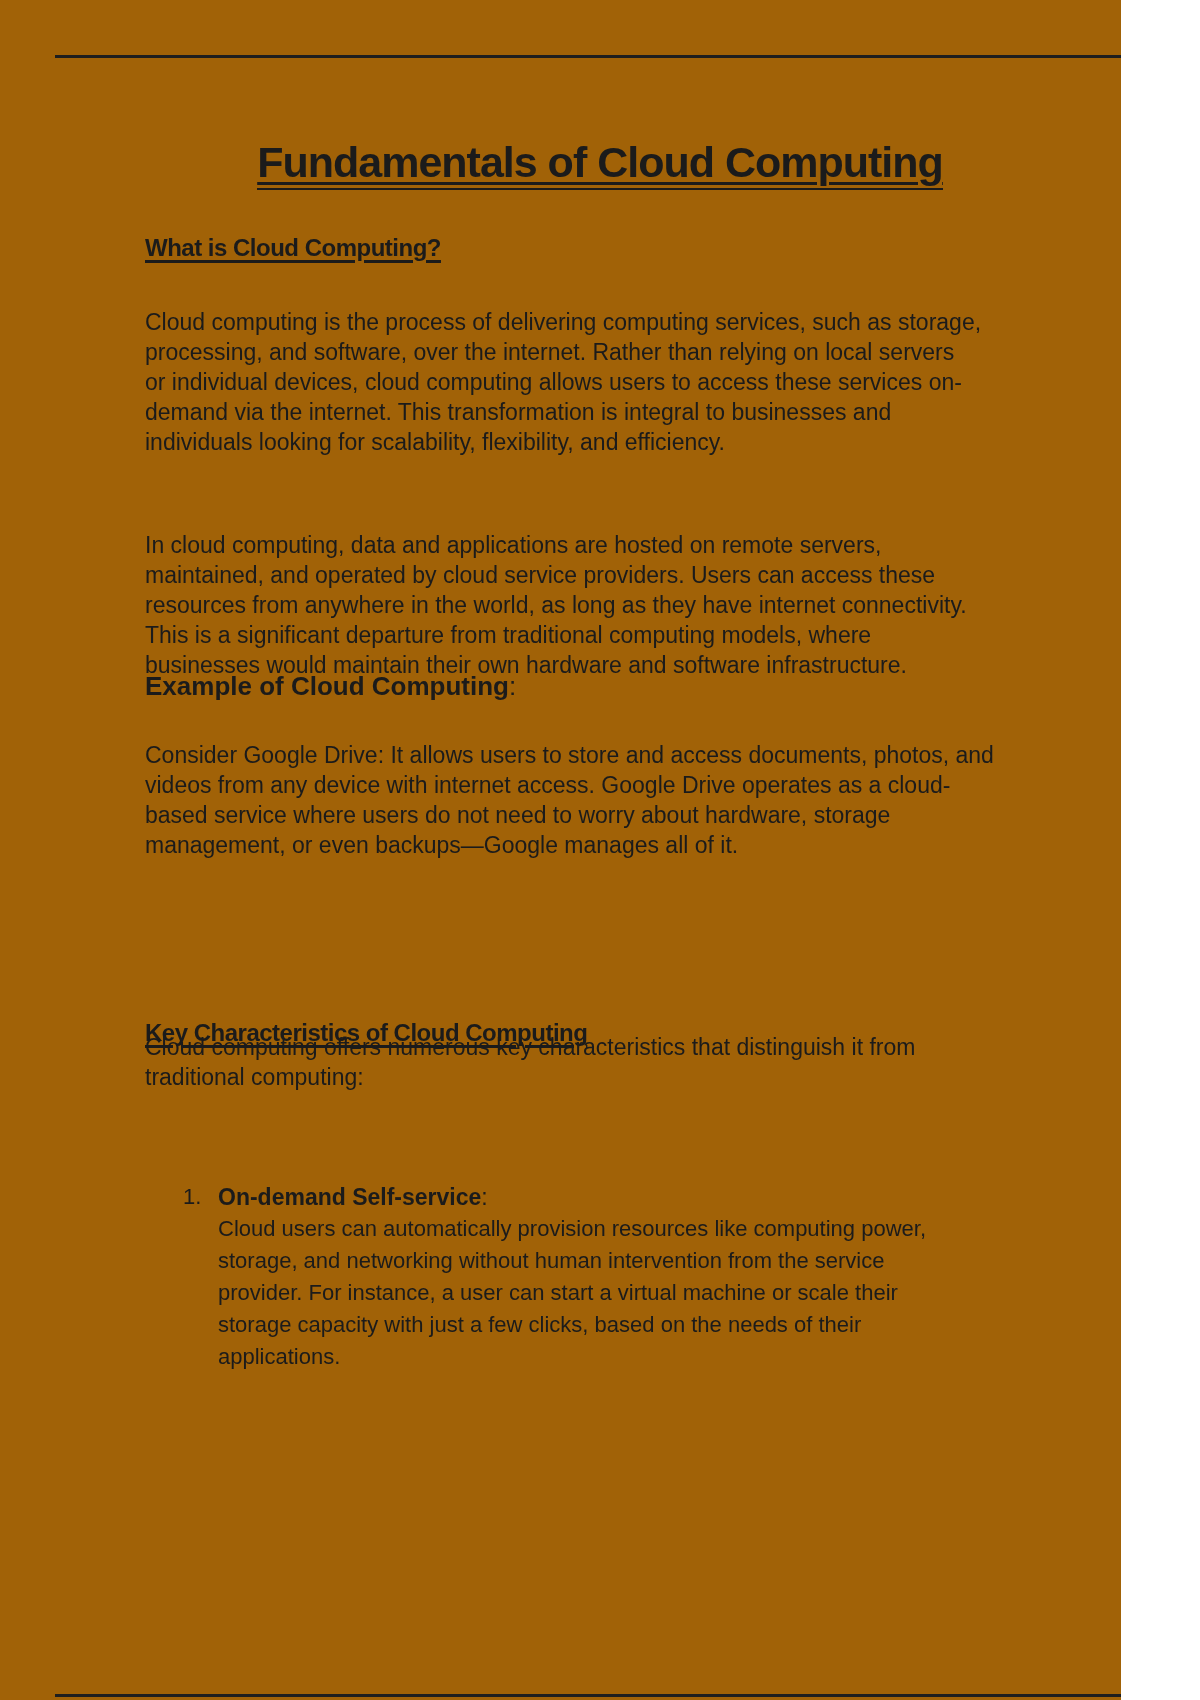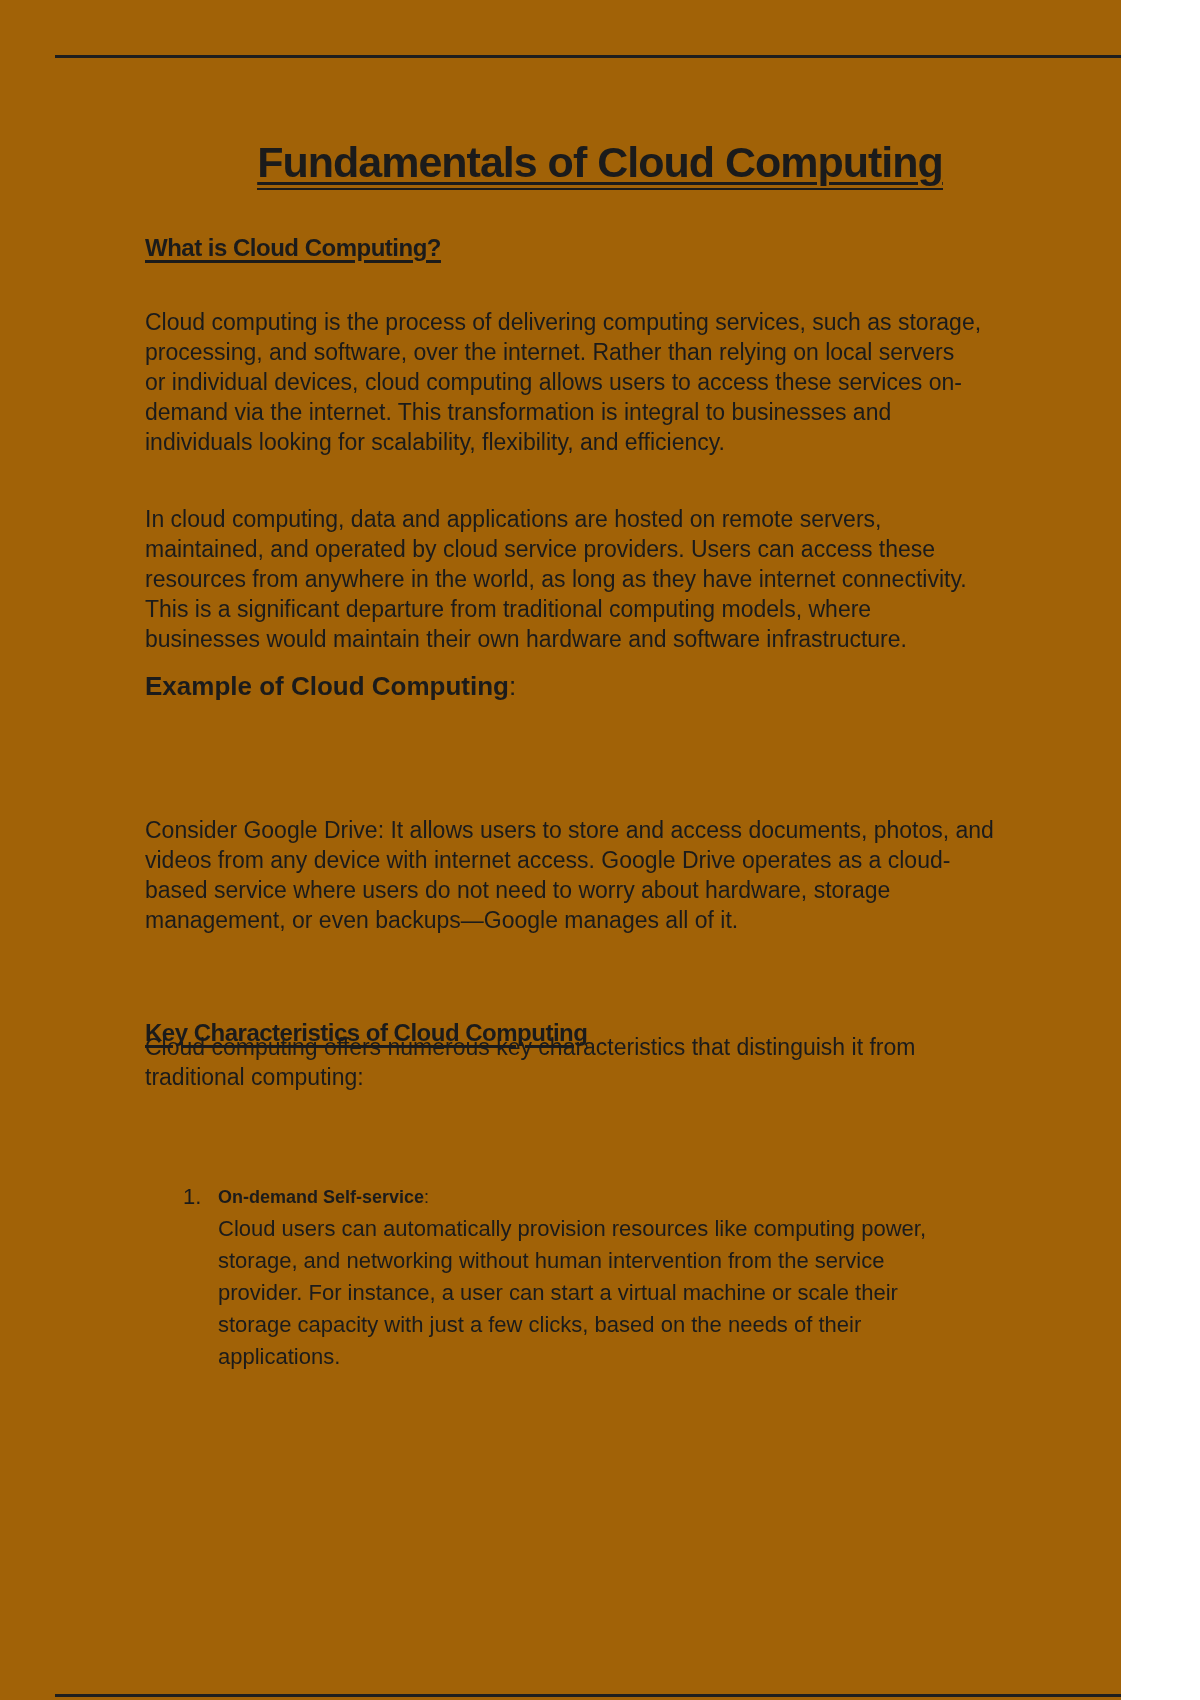--- a/index.html
+++ b/index.html
@@ -77,41 +77,41 @@
   .body {
     position: absolute;
     left: 145px;
     width: 960px;
     margin: 0;
     font-size: 23px;
     line-height: 30px;
     white-space: pre-line;
   }
   .p1 { top: 307px; }
-  .p2 { top: 504px; }
-  .p3 { top: 815px; }
+  .p2 { top: 530px; }
+  .p3 { top: 740px; }
   .p4 { top: 1032px; }
 
   .list-item {
     position: absolute;
     left: 183px;
     top: 1181px;
     width: 880px;
     font-size: 22px;
     line-height: 32px;
   }
   .list-item .num {
     position: absolute;
     left: 0;
     top: 0;
     width: 30px;
   }
   .li-content { margin-left: 35px; }
   .li-head {
-    font-size: 18px;
+    font-size: 23px;
     font-weight: bold;
     line-height: 32px;
   }
   .li-body {
     white-space: pre-line;
     width: 850px;
   }
 </style>
 </head>
 <body>

